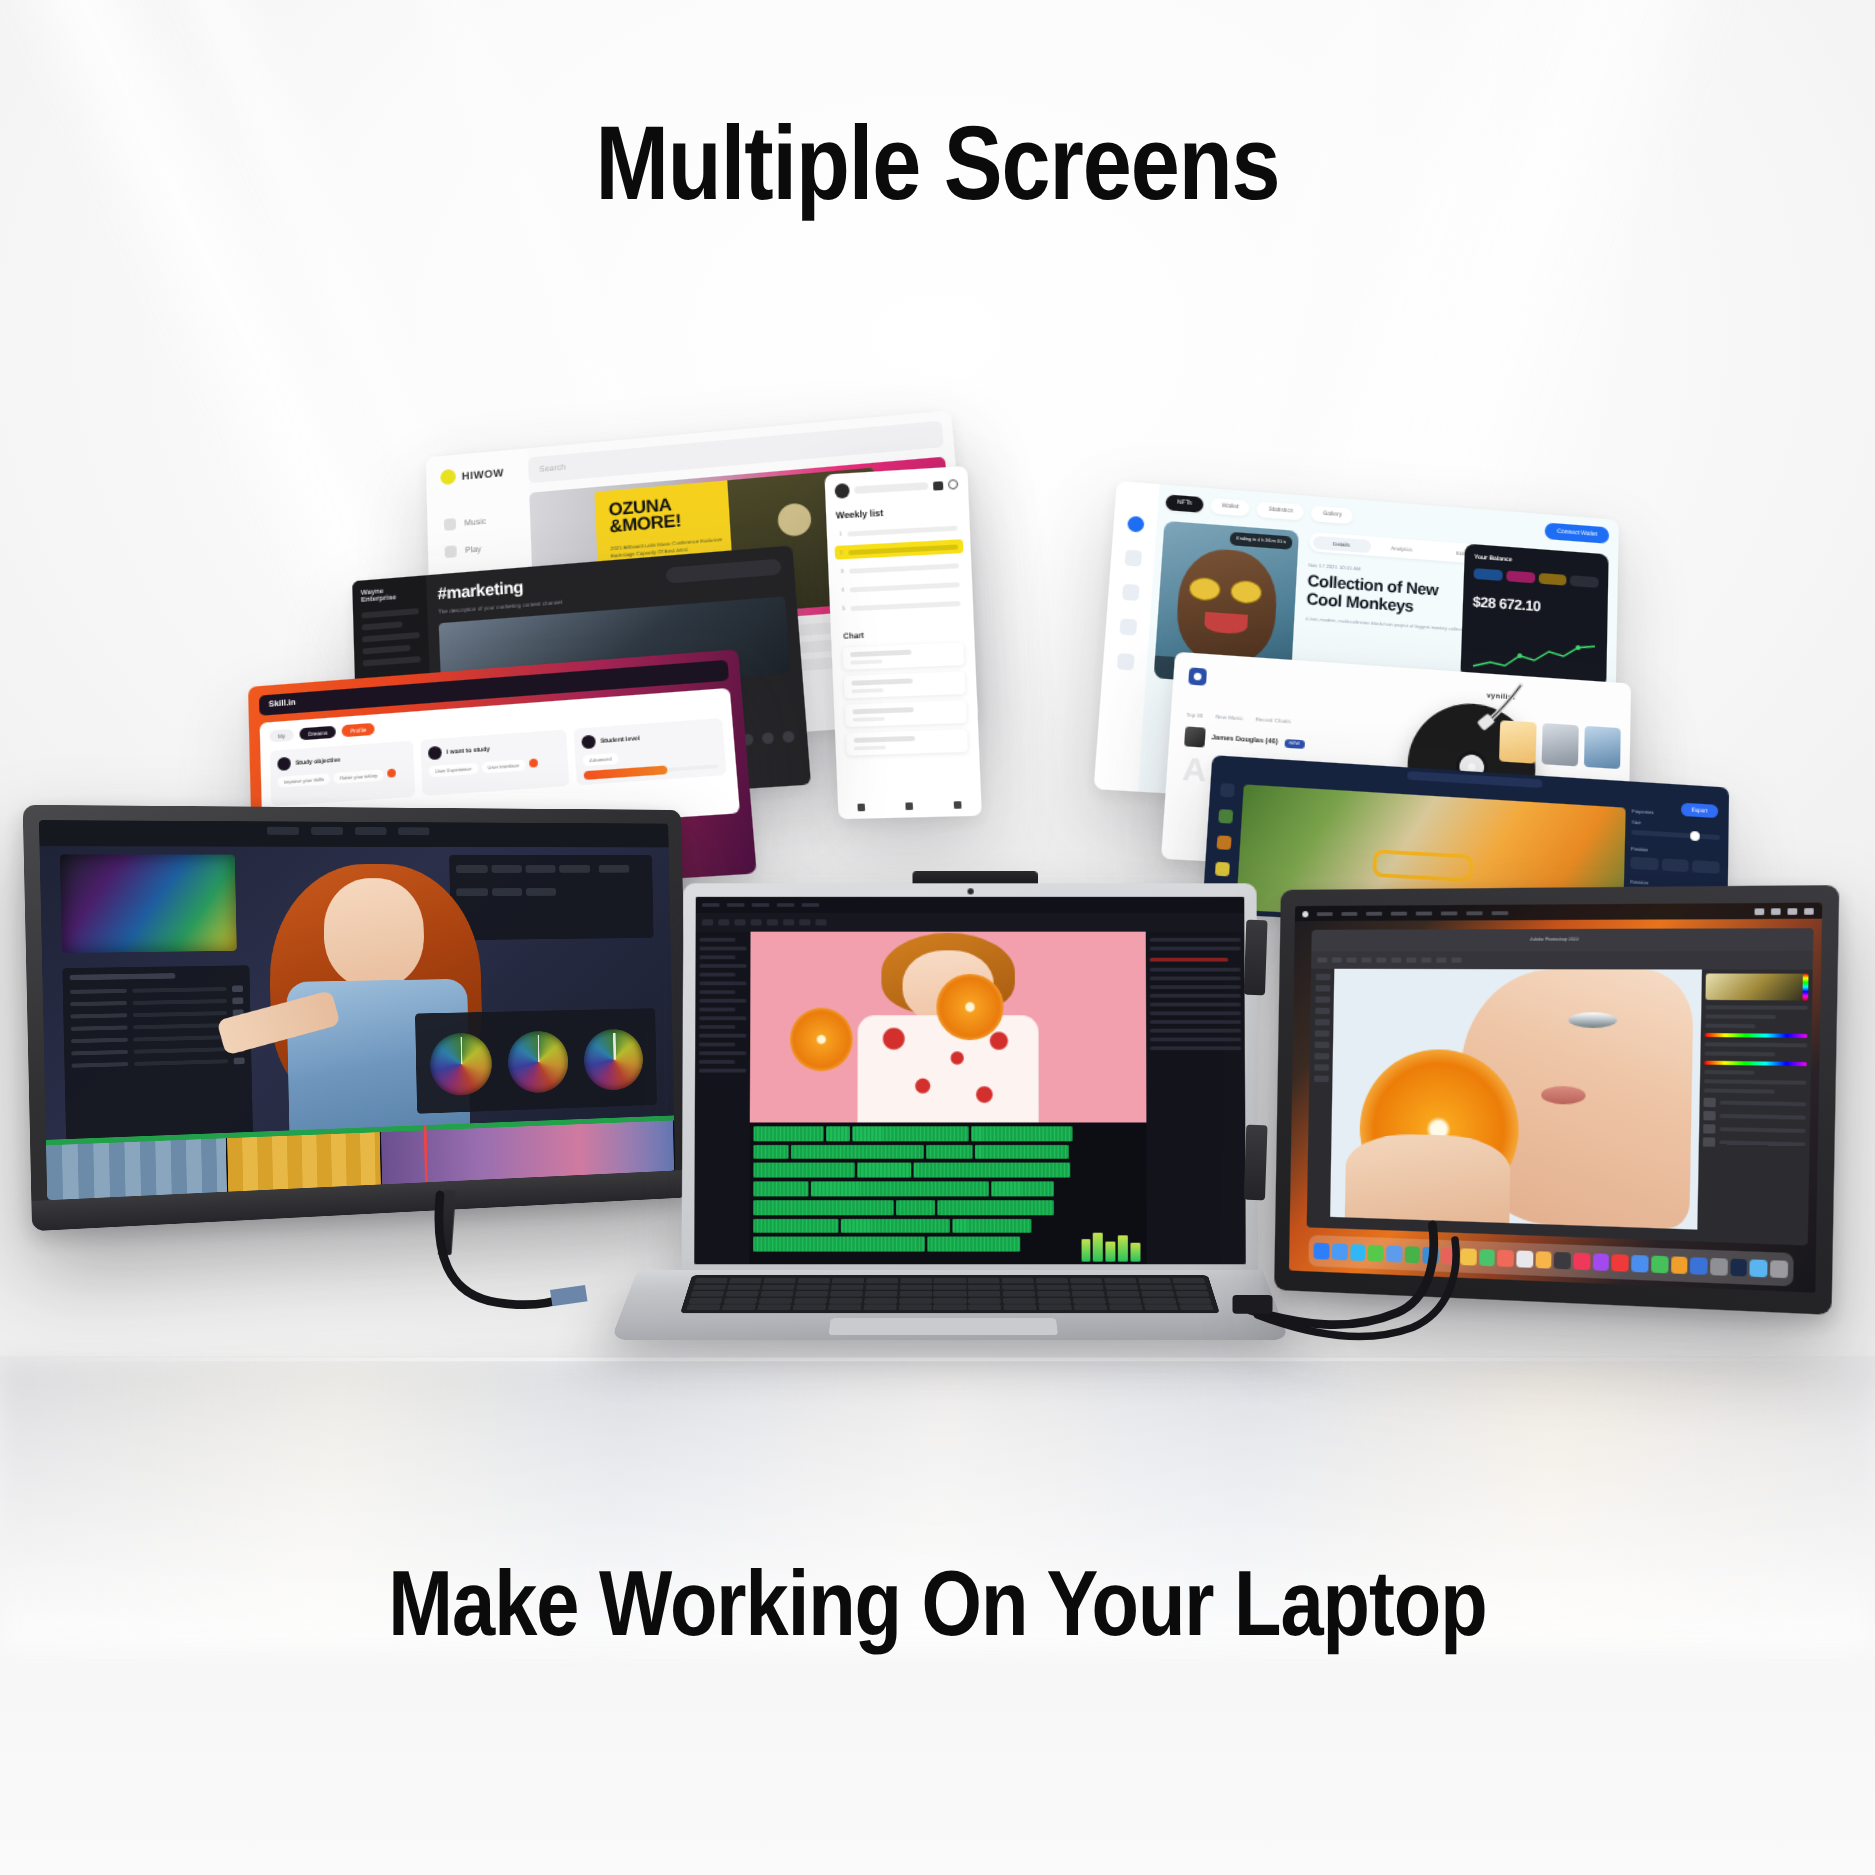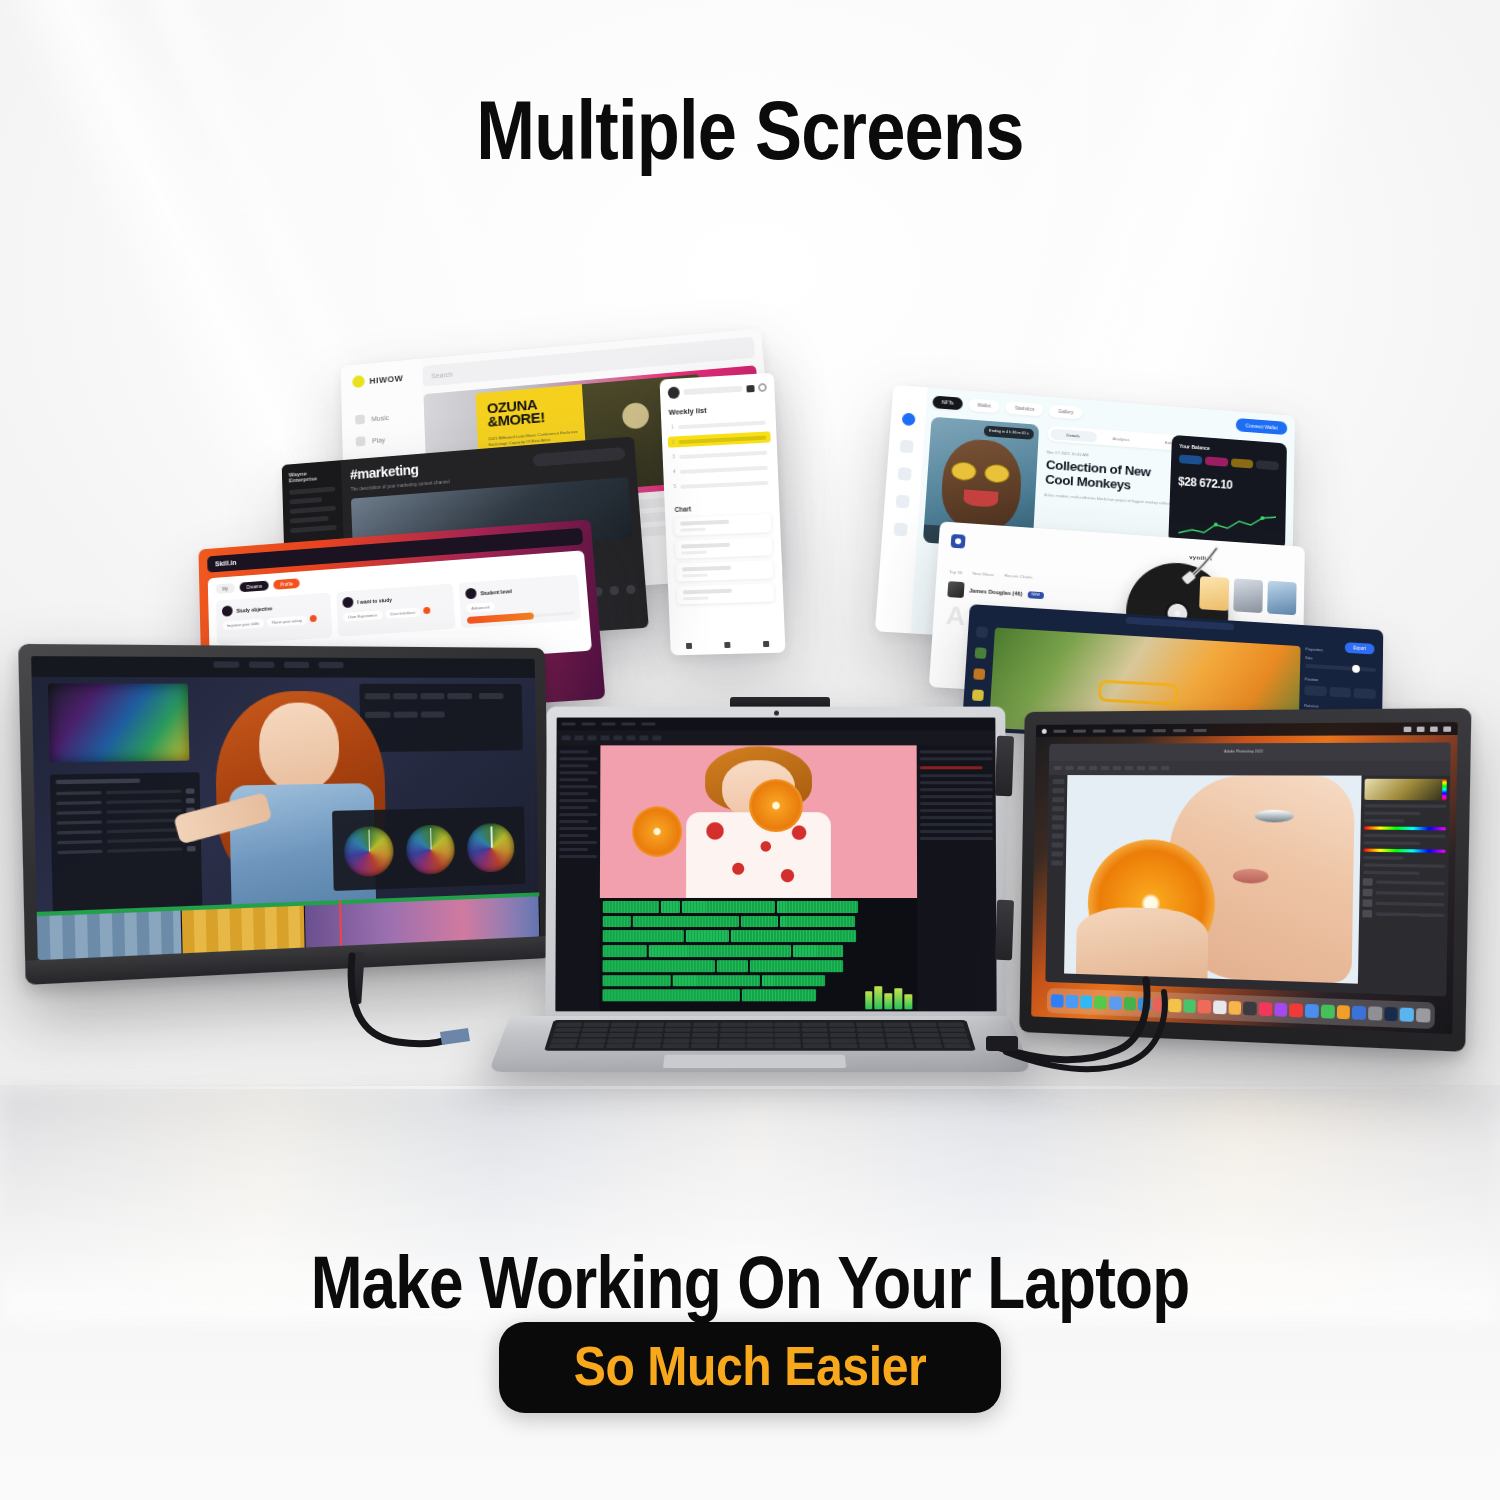--- a/index.html
+++ b/index.html
@@ -1133,19 +1133,14 @@
 
   <svg id="cables">
     <path class="cable" d="M352 956 C348 1000, 356 1036, 398 1042 C424 1046, 440 1043, 452 1038" stroke-width="7"></path>
     <path d="M440 1032 L468 1028 L470 1041 L442 1045 Z" fill="#6b86a8"></path>
     <path class="cable" d="M1000 1048 C1040 1060, 1080 1066, 1118 1050 C1142 1040, 1150 1010, 1146 980" stroke-width="7"></path>
     <path class="cable" d="M1006 1052 C1048 1068, 1092 1076, 1130 1062 C1158 1050, 1168 1020, 1164 992" stroke-width="6"></path>
     <rect x="986" y="1036" width="32" height="15" rx="3" fill="#1b1b20"></rect>
   </svg>
 
   <div class="subline">Make Working On Your Laptop</div>
-  <div class="badge-wrap">
-    <span class="badge">
-      <span>So Much Easier</span>
-    </span>
-  </div>
 
 </div>
 
 </body></html>

